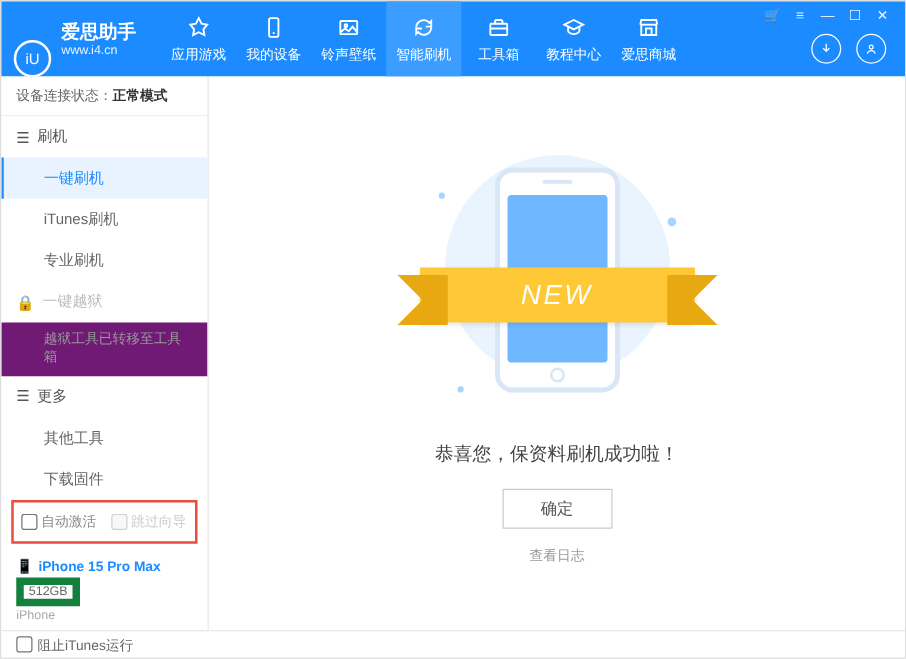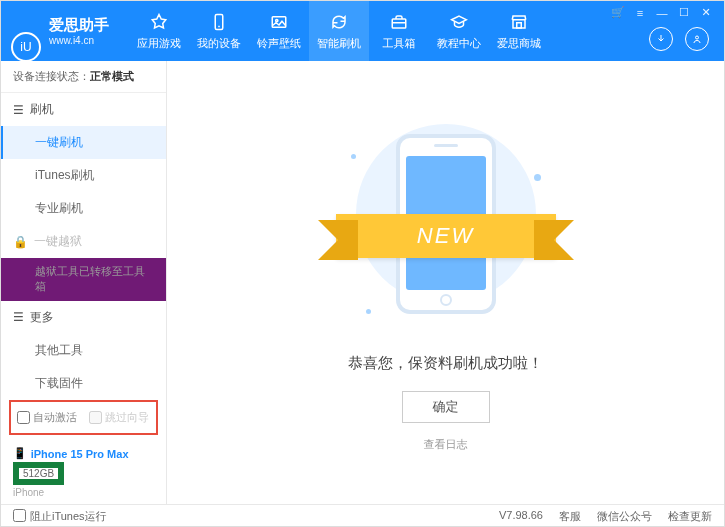--- a/index.html
+++ b/index.html
@@ -221,19 +221,13 @@
     <button class="ok-btn">确定</button>
     <div class="log-link">查看日志</div>
   </div>
 </div>
 
 <div class="footer">
   <label class="footer-left">
     <input type="checkbox" style="">
       <span>阻止iTunes运行</span>
   </label>
-  <div class="footer-right">
-    <span>V7.98.66</span>
-    <span>客服</span>
-    <span>微信公众号</span>
-    <span>检查更新</span>
-  </div>
 </div>
 
 </body></html>

